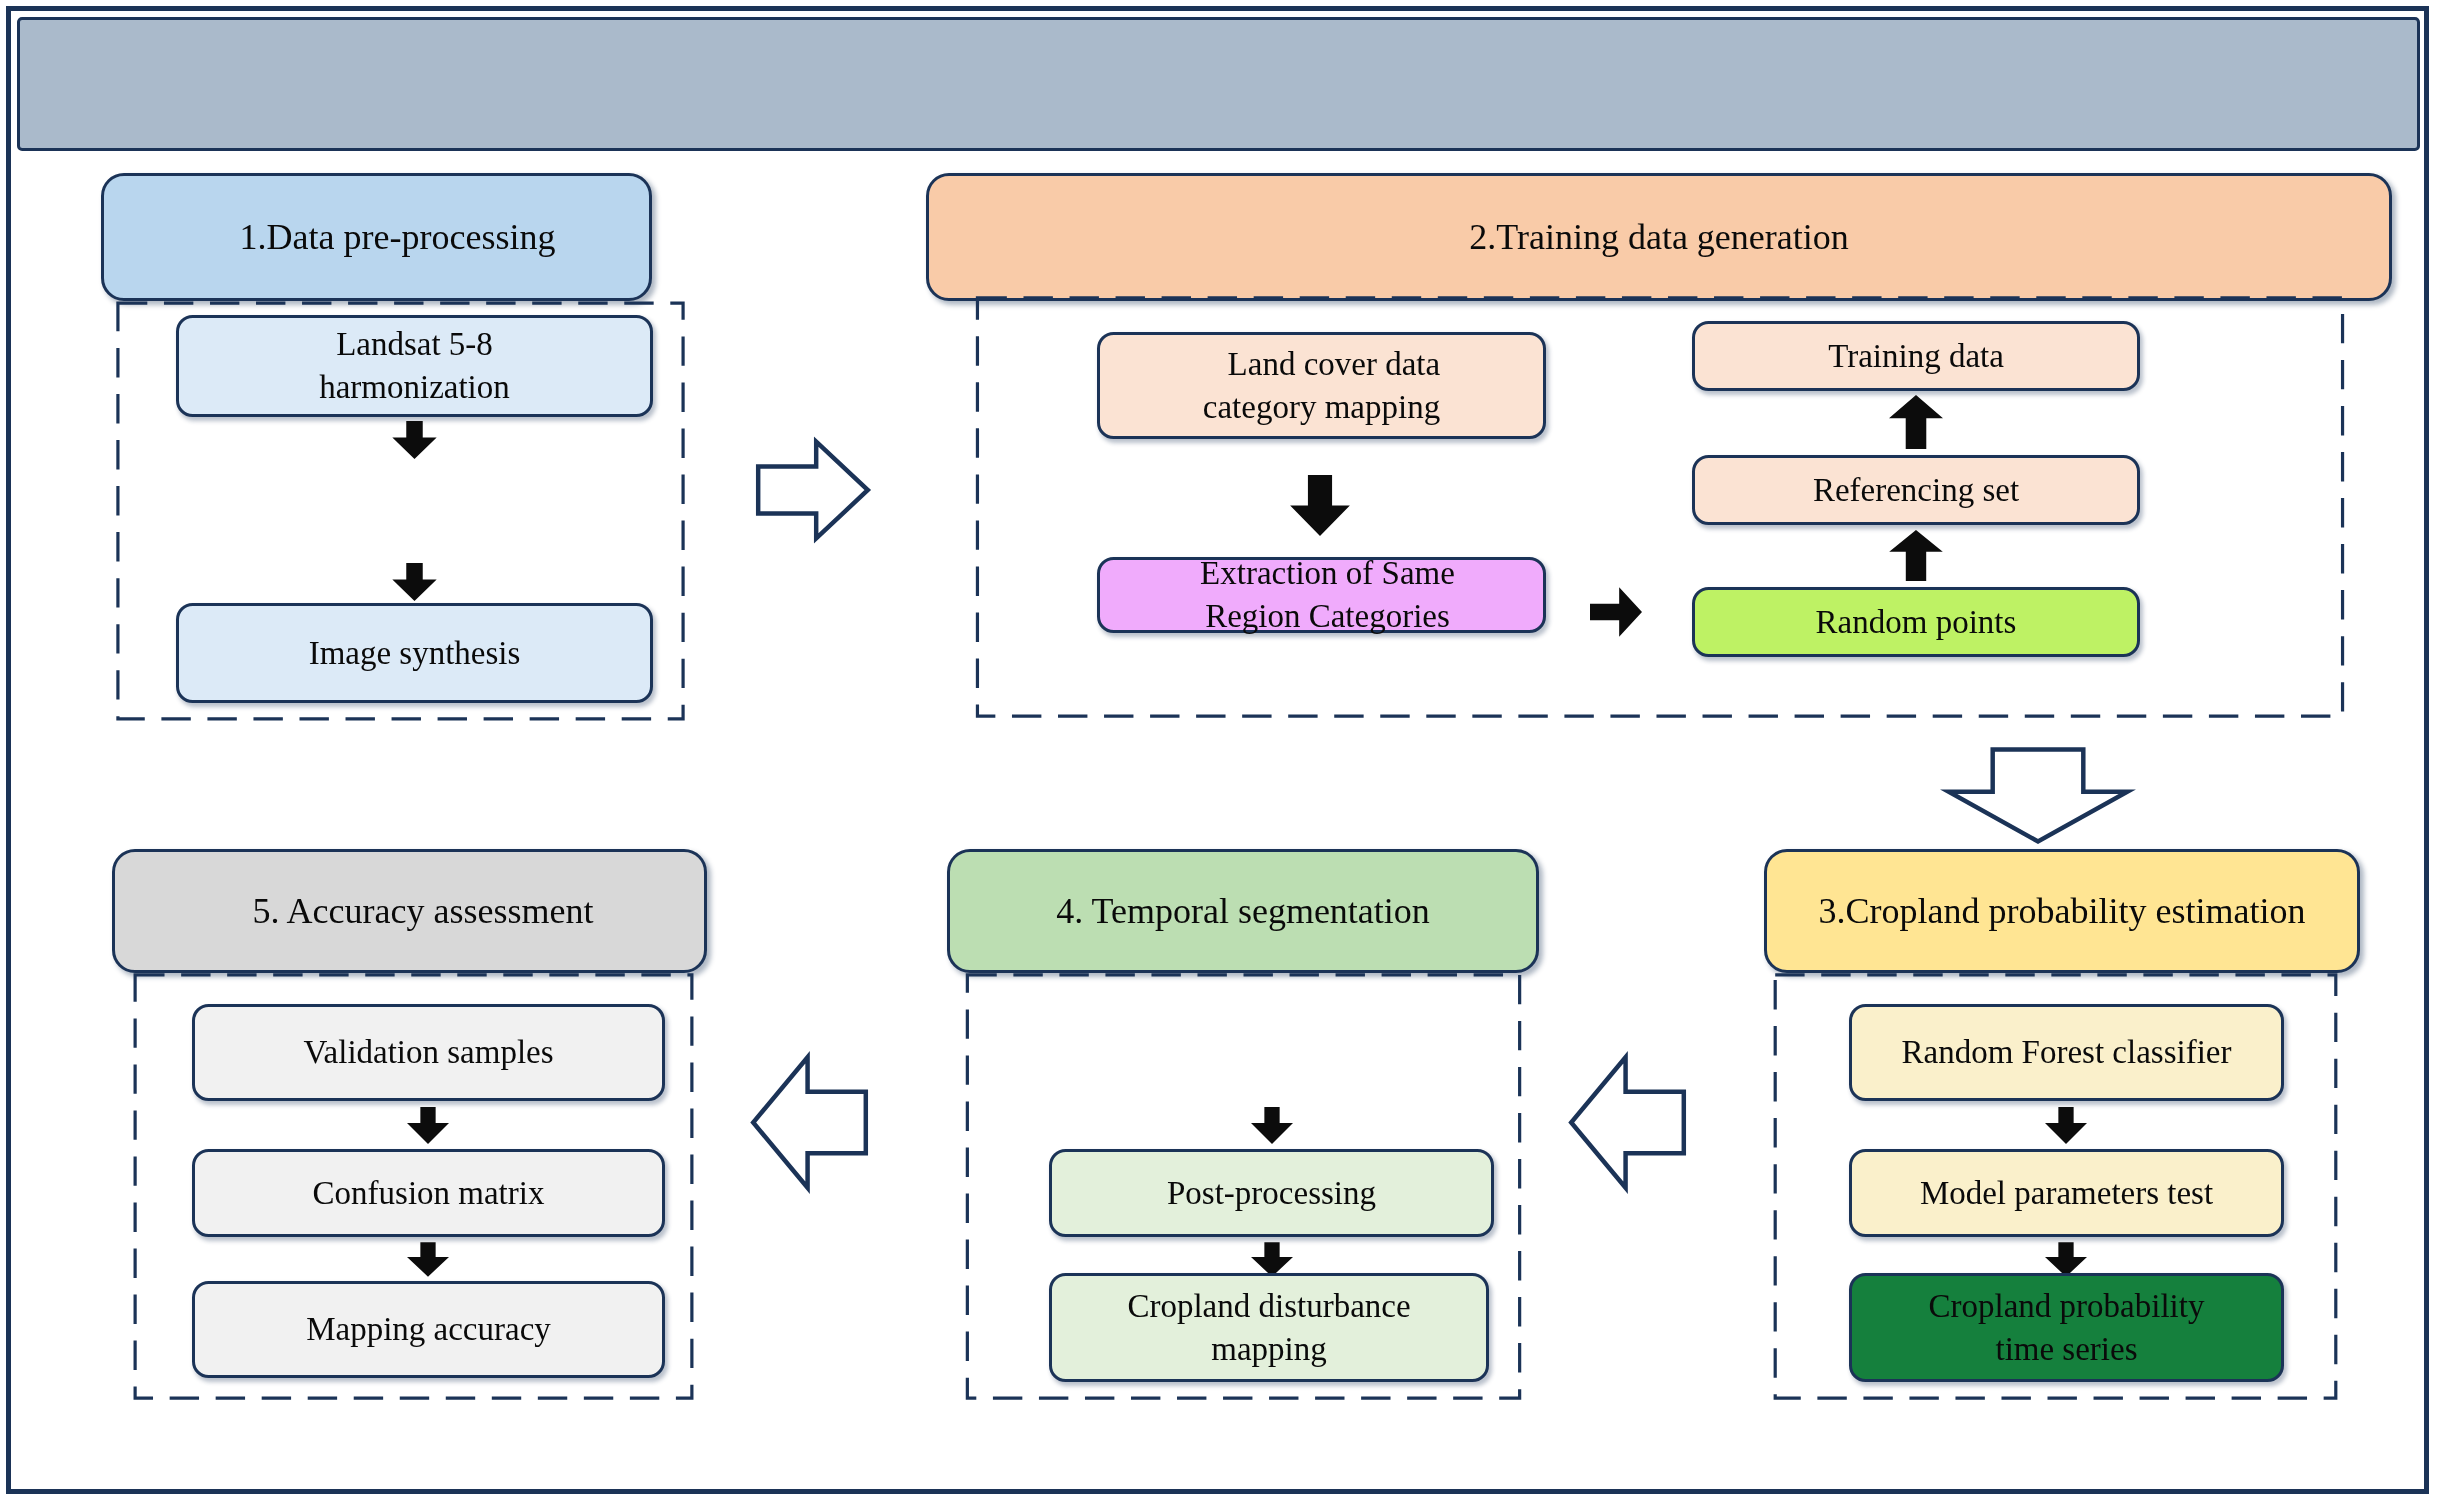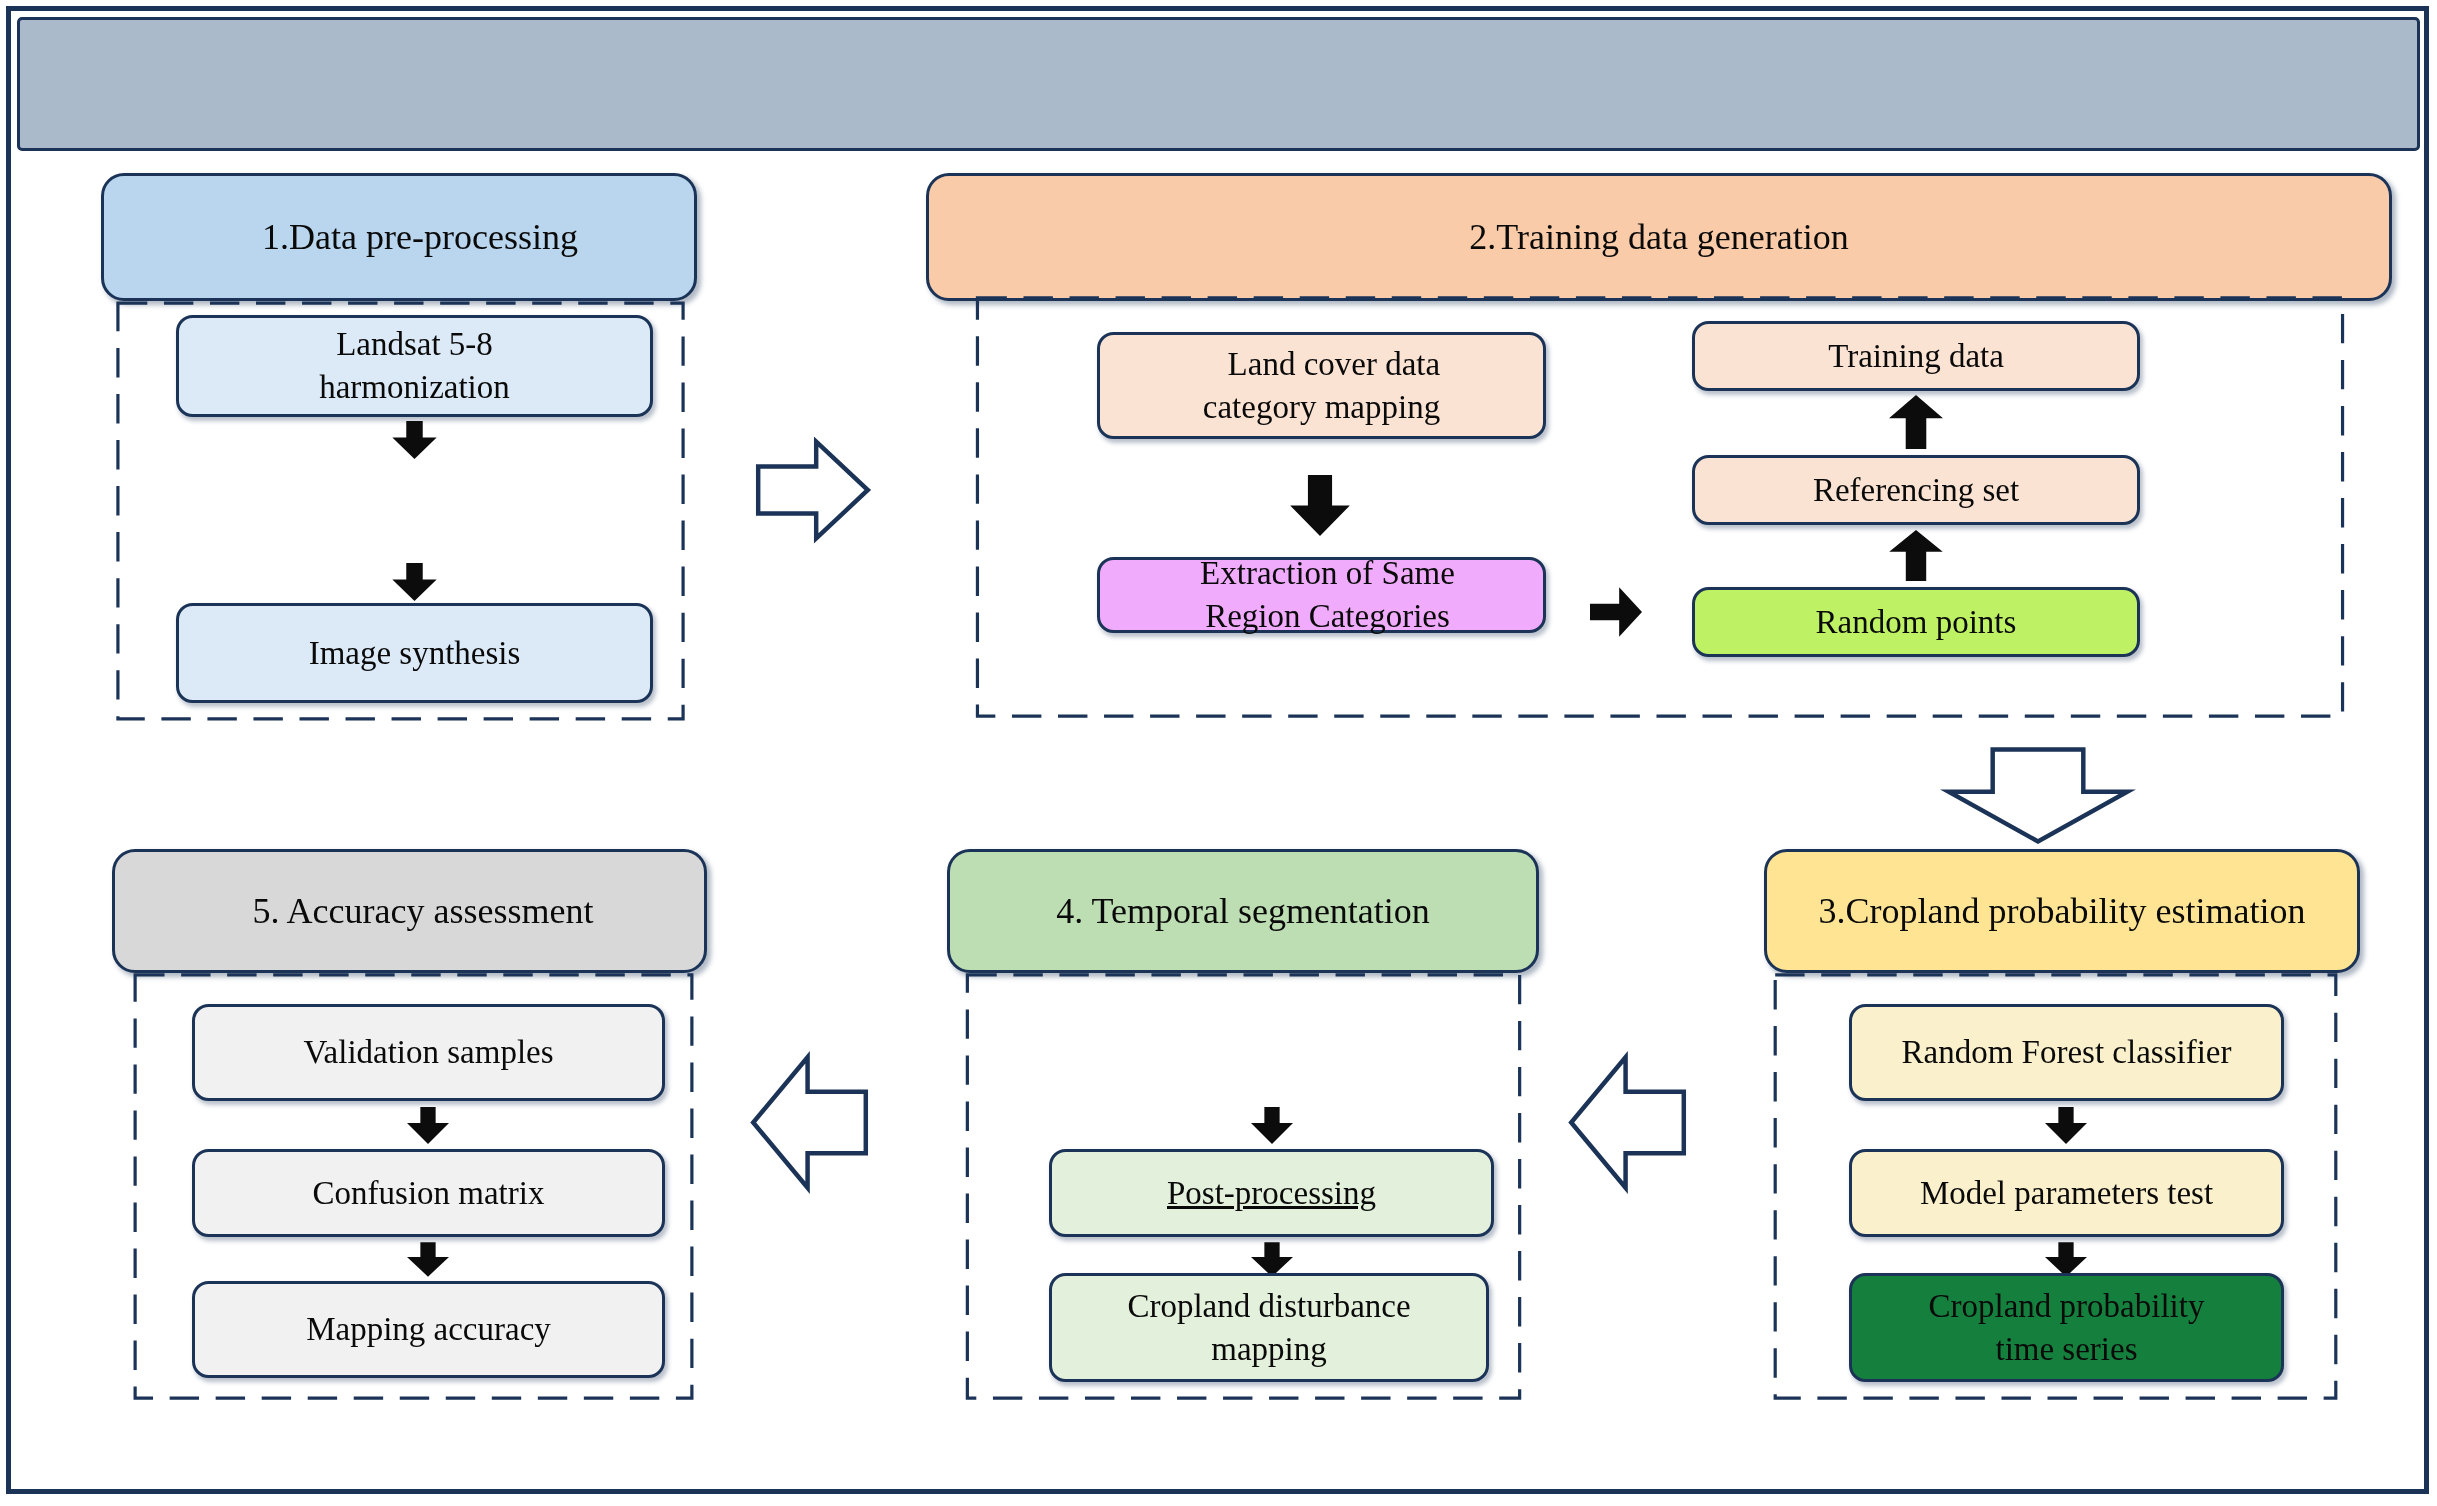--- a/index.html
+++ b/index.html
@@ -27,21 +27,21 @@
 </style>
 </head>
 <body>
 
 <div id="canvas">
 
   <div class="abs frame" style="left:6.4px;top:6.4px;width:2423px;height:1488px;"></div>
 
   <div class="abs banner" style="left: 16.6px; top: 16.6px; width: 2403px; height: 134px; background: rgb(170, 186, 203);"></div>
 
-  <div class="abs hdr" style="left: 101px; top: 173px; width: 596px; height: 128px; background: rgb(185, 214, 238); padding-left: 42px;">
+  <div class="abs hdr" style="left: 101px; top: 173px; width: 551px; height: 128px; background: rgb(185, 214, 238); padding-left: 42px;">
     <span>1.Data pre-processing</span>
   </div>
 
   <svg class="abs" style="left:116px;top:301px;" width="569" height="420" viewBox="0 0 890 656">
     <rect x="3" y="3" width="884" height="650" fill="none" stroke="#1b3357" stroke-width="5" stroke-dasharray="46 26"></rect>
   </svg>
 
   <div class="abs box" style="left: 176px; top: 315px; width: 477px; height: 102px; background: rgb(220, 234, 247);">
     <span>Landsat 5-8
 harmonization</span>
@@ -153,21 +153,21 @@
 
   <svg class="abs" style="left:965px;top:973px;" width="557" height="427" viewBox="0 0 870 668">
     <rect x="3" y="3" width="864" height="662" fill="none" stroke="#1b3357" stroke-width="5" stroke-dasharray="46 26"></rect>
   </svg>
 
 
   <svg style="left:1251px;top:1107px;" width="42" height="37" viewBox="0 0 66 58">
     <polygon points="21,0 45,0 45,25 66,25 33,58 0,25 21,25" fill="#0c0c0c"></polygon>
   </svg>
 
-  <div class="abs box" style="left: 1049px; top: 1149px; width: 445px; height: 88px; background: rgb(227, 240, 219); text-decoration: underline;">
+  <div class="abs box" style="left: 1049px; top: 1149px; width: 445px; height: 88px; background: rgb(227, 240, 219);">
     <span>Post-processing</span>
   </div>
 
   <svg style="left:1251px;top:1242px;" width="42" height="35" viewBox="0 0 66 54">
     <polygon points="21,0 45,0 45,23 66,23 33,54 0,23 21,23" fill="#0c0c0c"></polygon>
   </svg>
 
   <div class="abs box" style="left: 1049px; top: 1273px; width: 440px; height: 109px; background: rgb(227, 240, 219);">
     <span>Cropland disturbance
 mapping</span>

